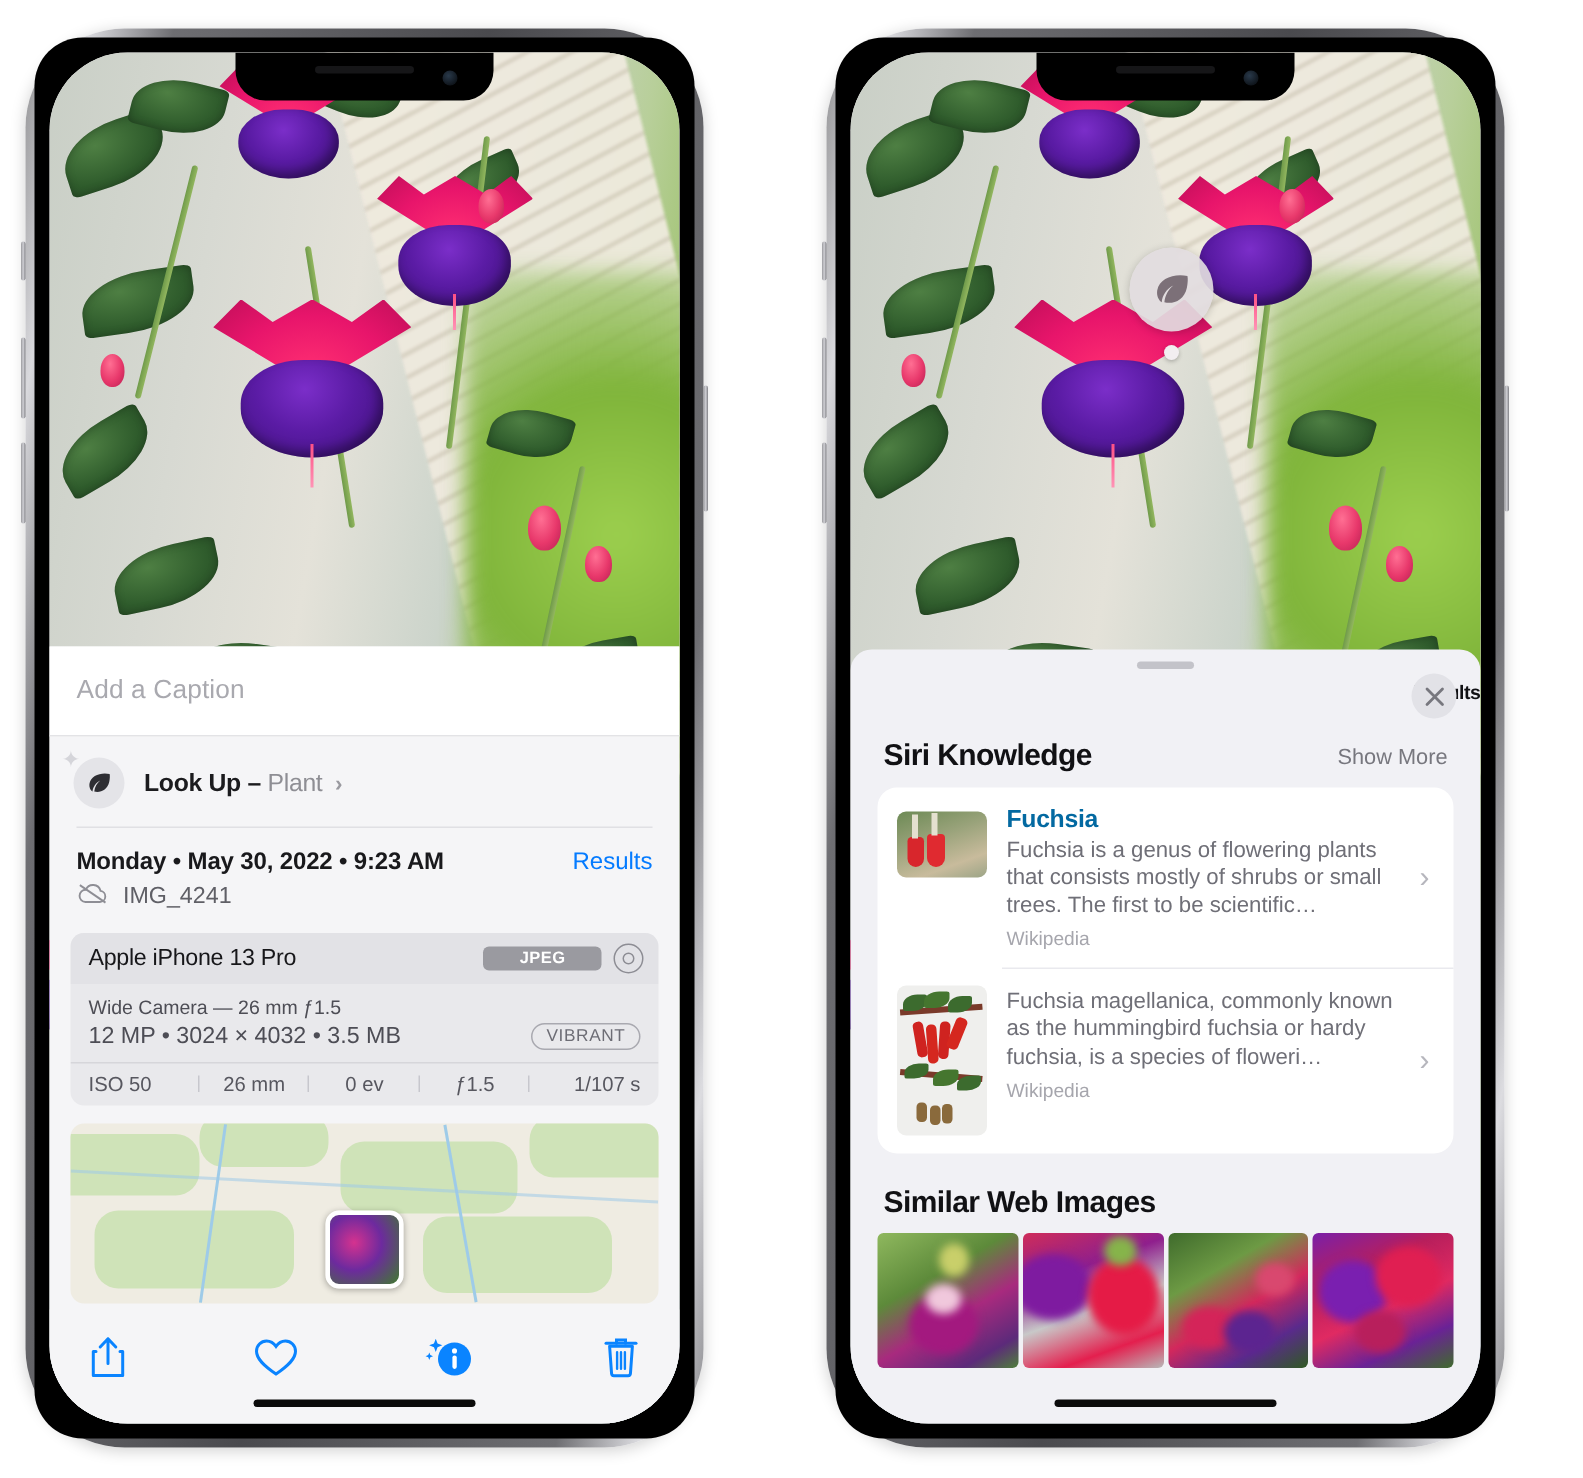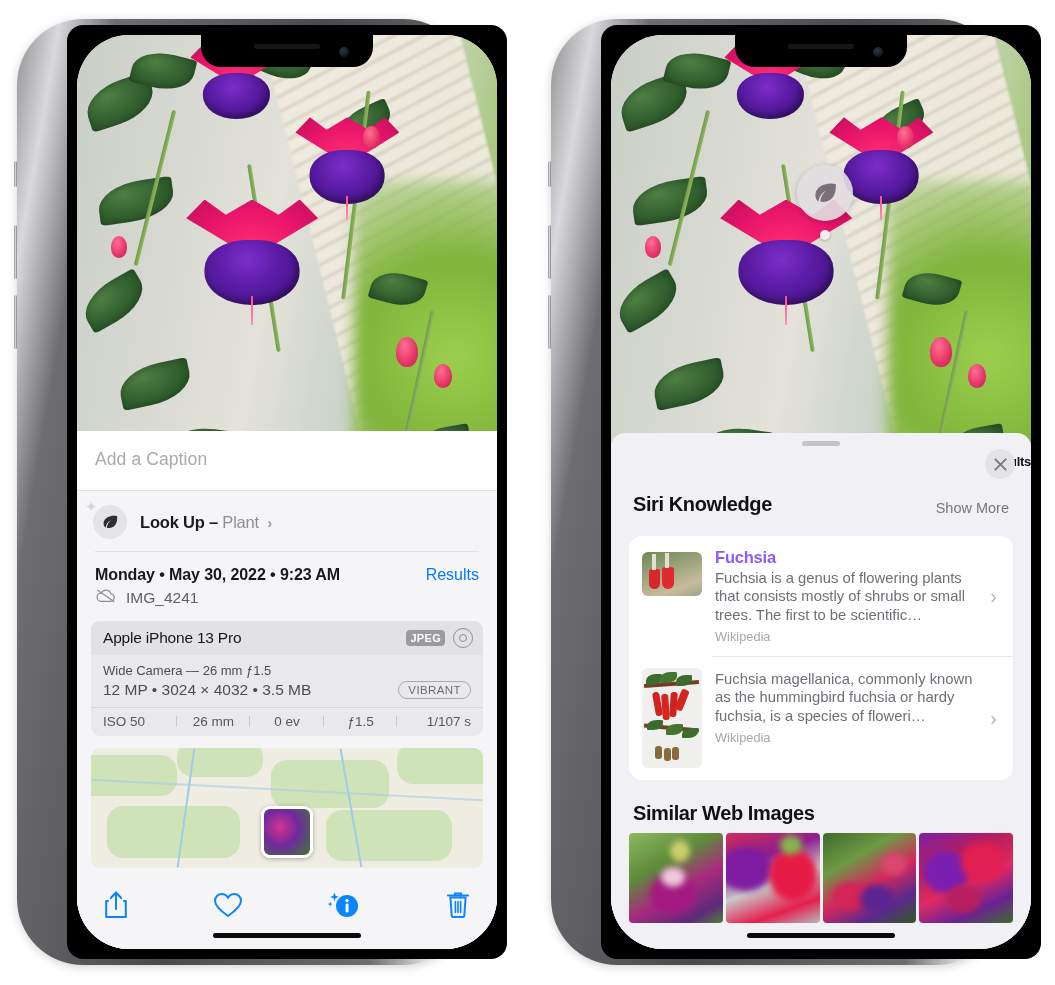--- a/index.html
+++ b/index.html
@@ -17,23 +17,22 @@
     width: 452px; height: 946px;
     border-radius: 66px;
     background: linear-gradient(100deg,#8e8e90 0%,#d9d9dd 7%,#6e6e72 16%,#4a4a4e 50%,#6e6e72 84%,#dcdce0 93%,#8a8a8e 100%);
     padding: 6px;
     box-shadow: 0 2px 10px rgba(0,0,0,.18);
   }
   .phone.left  { left: 17px;  top: 19px; }
   .phone.right { left: 551px; top: 19px; }
   .phone-inner {
     position: relative; width: 100%; height: 100%;
-    border-radius: 16px; background: #000;
+    border-radius: 32px; background: #000;
     padding: 10px;
-    margin-left: 44px;
   }
   .screen {
     position: relative; width: 100%; height: 100%;
     border-radius: 52px; overflow: hidden; background: #fff;
   }
   
   .notch {
     position: absolute; top: 0; left: 50%; transform: translateX(-50%);
     width: 172px; height: 32px; background: #000;
     border-bottom-left-radius: 20px; border-bottom-right-radius: 20px;
@@ -167,21 +166,21 @@
     background: #e9e9ec;
   }
   .cam-head {
     display: flex; align-items: center; justify-content: space-between;
     padding: 7px 10px 7px 12px; background: #e2e2e6;
   }
   .cam-model { font-size: 15.5px; font-weight: 400; color: #17171a; letter-spacing:-.2px;}
   .cam-head-right { display:flex; align-items:center; gap: 8px; }
   .jpeg-tag {
     background:#9a9aa0; color:#fff; font-size:11px; font-weight:700;
-    padding:2px 4px; border-radius:4px; letter-spacing:.3px;
+    padding:2px 24px; border-radius:4px; letter-spacing:.3px;
   }
   .raw-ring {
     width:20px;height:20px;border-radius:50%;border:1.6px solid #8d8d94;
     display:flex;align-items:center;justify-content:center;
   }
   .raw-ring i { width:8px;height:8px;border-radius:50%;border:1.6px solid #8d8d94; display:block;}
   .cam-body { padding: 8px 12px 8px 12px; }
   .cam-line1 { font-size: 13px; color: #4d4d55; }
   .cam-line2row { display:flex; align-items:center; justify-content:space-between; margin-top:3px;}
   .cam-line2 { font-size: 15.5px; color: #4d4d55; }
@@ -237,38 +236,38 @@
     margin: 8px auto 0 auto;
   }
   .res-head { position: relative; padding: 8px 0 2px 0; }
   .res-title { text-align:right; font-size: 13px; font-weight: 700; color:#111114; letter-spacing:-.3px;}
   .close-btn {
     position:absolute; right: 16px; top: 3px;
     width: 30px; height: 30px; border-radius: 50%; background:#e2e2e7;
     display:flex; align-items:center; justify-content:center;
   }
   .sec-head {
-    display:flex; align-items:flex-end; justify-content:space-between;
-    padding: 22px 22px 20px 22px;
+    display:flex; align-items:center; justify-content:space-between;
+    padding: 22px 22px 9px 22px;
   }
   .sec-title { font-size: 20px; font-weight: 700; color:#111114; letter-spacing:-.4px; }
   .show-more { font-size: 14.5px; color:#77777e; }
   .card {
     background:#fff; border-radius: 13px; margin: 0 18px;
   }
   .kn-row { display:flex; gap: 13px; padding: 12px 12px 12px 13px; position: relative; align-items: flex-start;}
   .kn-row + .kn-row:before {
     content:""; position:absolute; left: 83px; right: 0; top: 0; height:1px; background:#e9e9ee;
   }
   .kn-thumb { flex:none; width: 60px; border-radius: 6px; overflow:hidden; position: relative; }
   .kn-thumb.t1 { height: 44px; margin-top: 4px;
     background: linear-gradient(160deg,#6d8a55 0%,#9aa37b 40%,#c8bb9c 75%,#9ba486 100%); }
   .kn-thumb.t2 { height: 100px; background: #efefed; }
   .kn-body { flex:1; min-width:0; }
-  .kn-title { font-size: 16.5px; font-weight: 700; color:#8b5cf6; letter-spacing:-.2px; }
+  .kn-title { font-size: 16.5px; font-weight: 700; color:#0369a1; letter-spacing:-.2px; }
   .kn-desc { font-size: 14.8px; color:#6f6f77; line-height: 1.24; margin-top: 2px; }
   .kn-src { font-size: 12.8px; color:#a6a6ad; margin-top: 5px; }
   .kn-chev { flex:none; align-self:center; color:#b6b6bd; font-size: 20px; padding-right:4px; }
   .sim-head { padding: 22px 22px 8px 22px; font-size: 20px; font-weight:700; color:#111114; letter-spacing:-.4px;}
   .sim-strip { display:flex; gap: 3px; padding: 0 18px; }
   .sim-img { width: 98px; height: 90px; border-radius: 4px; overflow:hidden; position: relative; }
   .sim1 { background: linear-gradient(150deg,#8fb85e 0%,#5d8a3a 35%,#a82a7e 60%,#5c2a7a 85%,#4e7f3a 100%); }
   .sim2 { background: linear-gradient(160deg,#cf2c5a 0%,#8f1f8d 30%,#c8c8c8 55%,#e41f4e 80%,#b8b8b8 100%); }
   .sim3 { background: linear-gradient(150deg,#3f6b2c 0%,#6d9a44 30%,#d3285c 55%,#5a2a8c 78%,#2f5a22 100%); }
   .sim4 { background: linear-gradient(155deg,#7a1fa8 0%,#b81f5c 30%,#e02a62 55%,#6a2296 78%,#3f6b2c 100%); }

